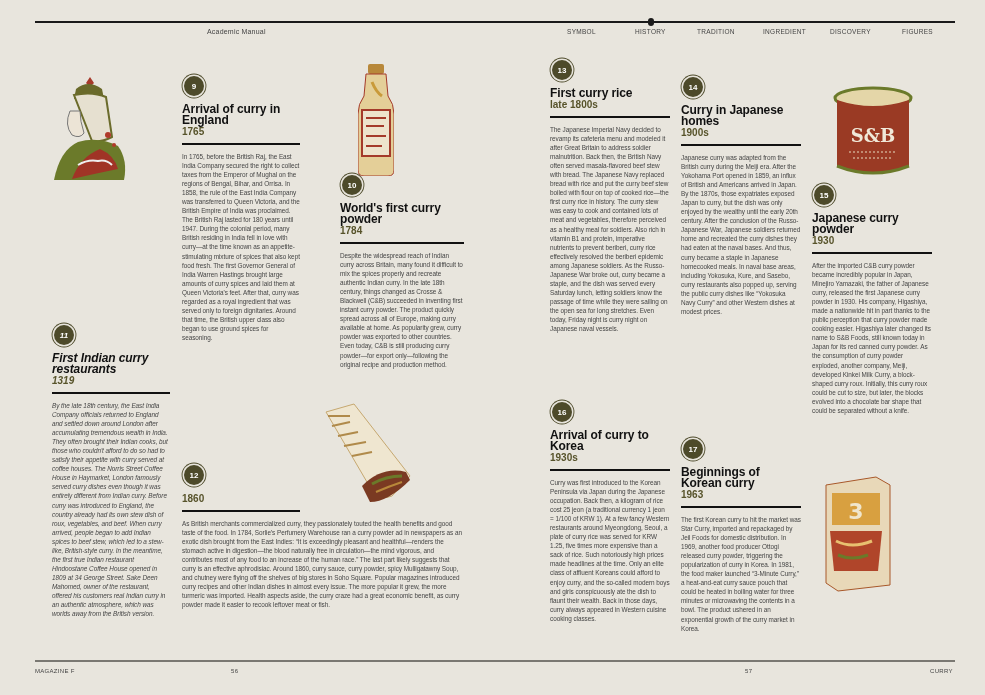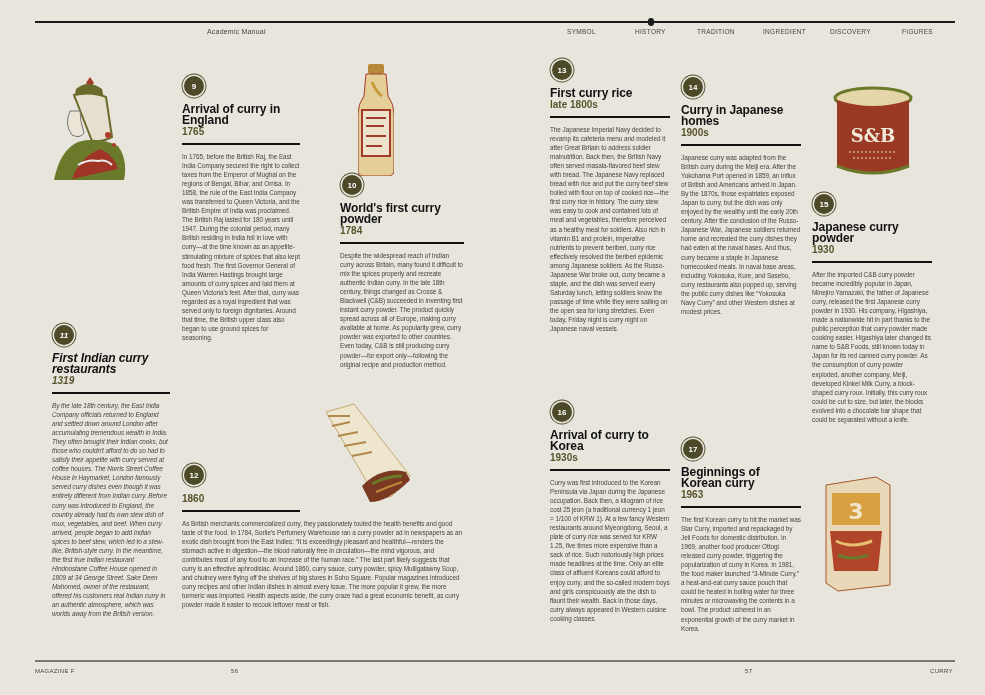--- a/index.html
+++ b/index.html
@@ -131,21 +131,21 @@
 </div>
 
 <div class="entry" style="left:681px;top:77px;width:120px;">
   <div class="badge">14</div>
   <div class="entry-title">Curry in Japanese homes</div>
   <div class="entry-year">1900s</div>
   <div class="entry-rule"></div>
   <div class="entry-body">Japanese curry was adapted from the British curry during the Meiji era. After the Yokohama Port opened in 1859, an influx of British and Americans arrived in Japan. By the 1870s, those expatriates exposed Japan to curry, but the dish was only enjoyed by the wealthy until the early 20th century. After the conclusion of the Russo-Japanese War, Japanese soldiers returned home and recreated the curry dishes they had eaten at the naval bases. And thus, curry became a staple in Japanese homecooked meals. In naval base areas, including Yokosuka, Kure, and Sasebo, curry restaurants also popped up, serving the public curry dishes like “Yokosuka Navy Curry” and other Western dishes at modest prices.</div>
 </div>
 
-<div class="entry" style="left:812px;top:194px;width:120px;">
+<div class="entry" style="left:812px;top:185px;width:120px;">
   <div class="badge">15</div>
   <div class="entry-title">Japanese curry powder</div>
   <div class="entry-year">1930</div>
   <div class="entry-rule"></div>
   <div class="entry-body">After the imported C&amp;B curry powder became incredibly popular in Japan, Minejiro Yamazaki, the father of Japanese curry, released the first Japanese curry powder in 1930. His company, Higashiya, made a nationwide hit in part thanks to the public perception that curry powder made cooking easier. Higashiya later changed its name to S&amp;B Foods, still known today in Japan for its red canned curry powder. As the consumption of curry powder exploded, another company, Meiji, developed Kinkei Milk Curry, a block-shaped curry roux. Initially, this curry roux could be cut to size, but later, the blocks evolved into a chocolate bar shape that could be separated without a knife.</div>
 </div>
 
 <div class="entry" style="left:550px;top:402px;width:120px;">
   <div class="badge">16</div>
   <div class="entry-title">Arrival of curry to Korea</div>

